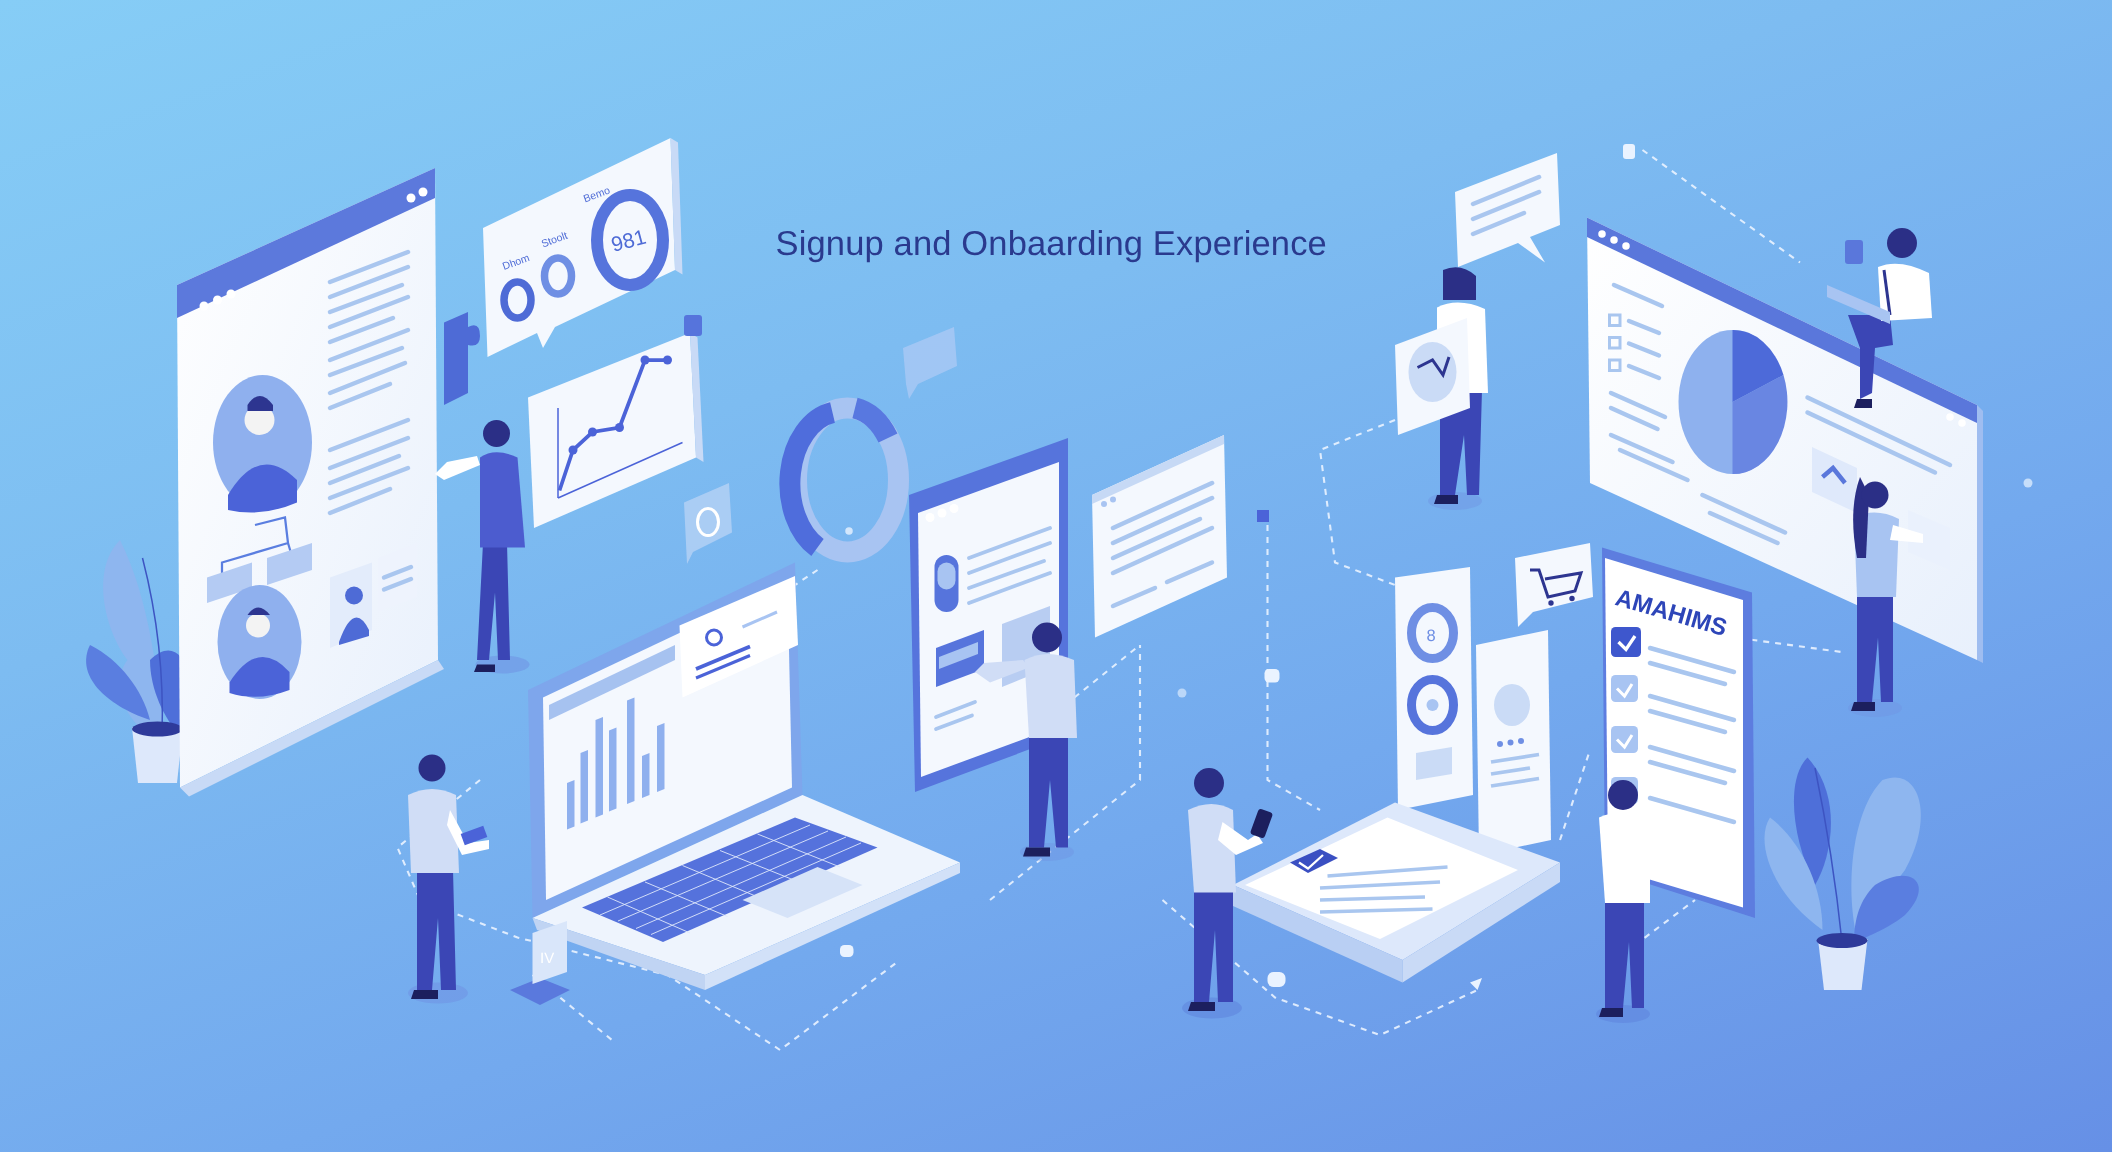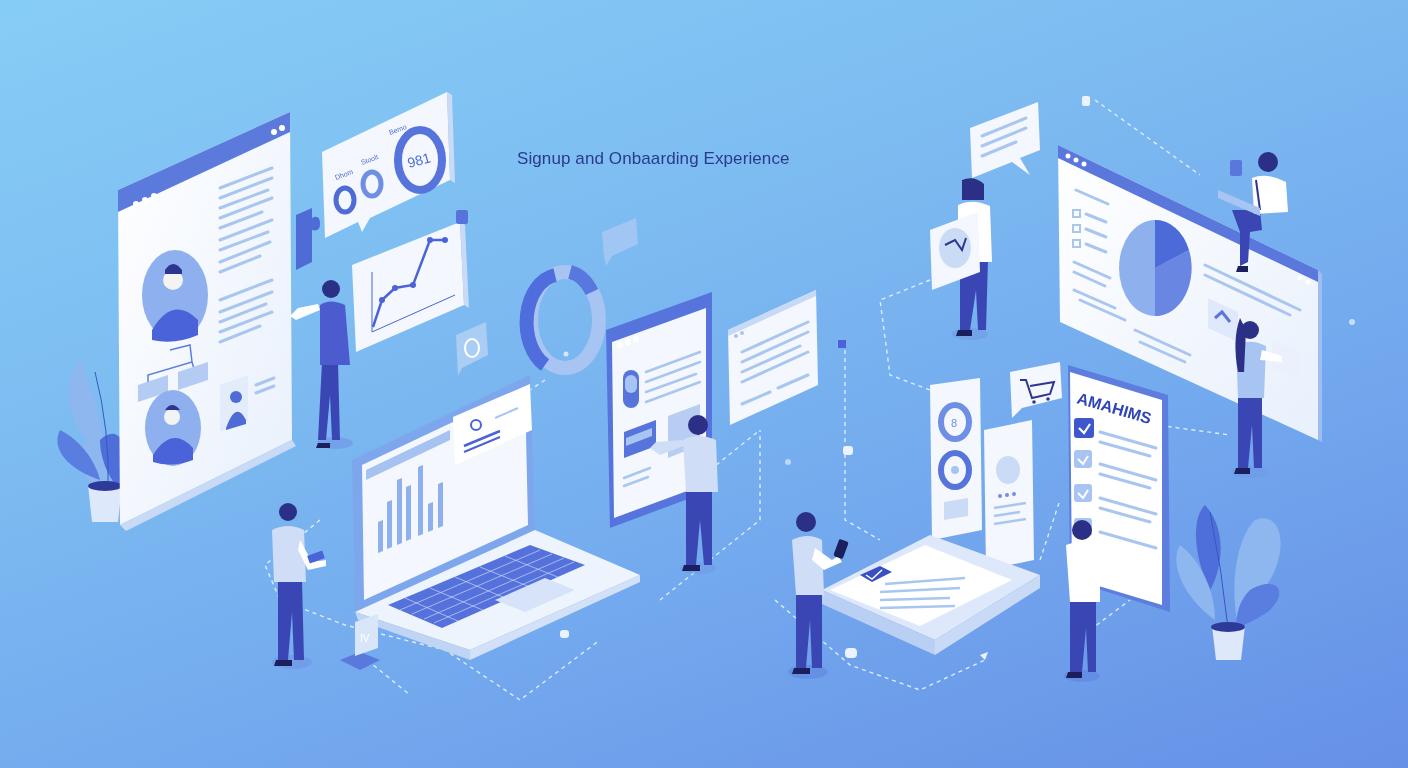--- a/index.html
+++ b/index.html
@@ -4,21 +4,21 @@
 <style>
   * { box-sizing: border-box; margin: 0; padding: 0; }
   html, body { width: 1408px; height: 768px; overflow: hidden; }
   body {
     background: linear-gradient(160deg, #86cdf6 0%, #7dbcf1 35%, #73a9ee 65%, #6690e6 100%);
     font-family: "Liberation Sans", sans-serif;
     position: relative;
   }
   .title {
     position: absolute; left: 517px; top: 149px;
-    font-size: 17px; color: #2a3a8e; letter-spacing: 0.1px;
+    font-size: 23px; color: #2a3a8e; letter-spacing: 0.1px;
     font-family: "Liberation Sans", sans-serif;
   }
   svg.scene { position: absolute; left: 0; top: 0; }
   .mini-label { font-family: "Liberation Sans", sans-serif; }
 </style>
 </head>
 <body>
 
 <div class="title">Signup and Onbaarding Experience</div>
 

